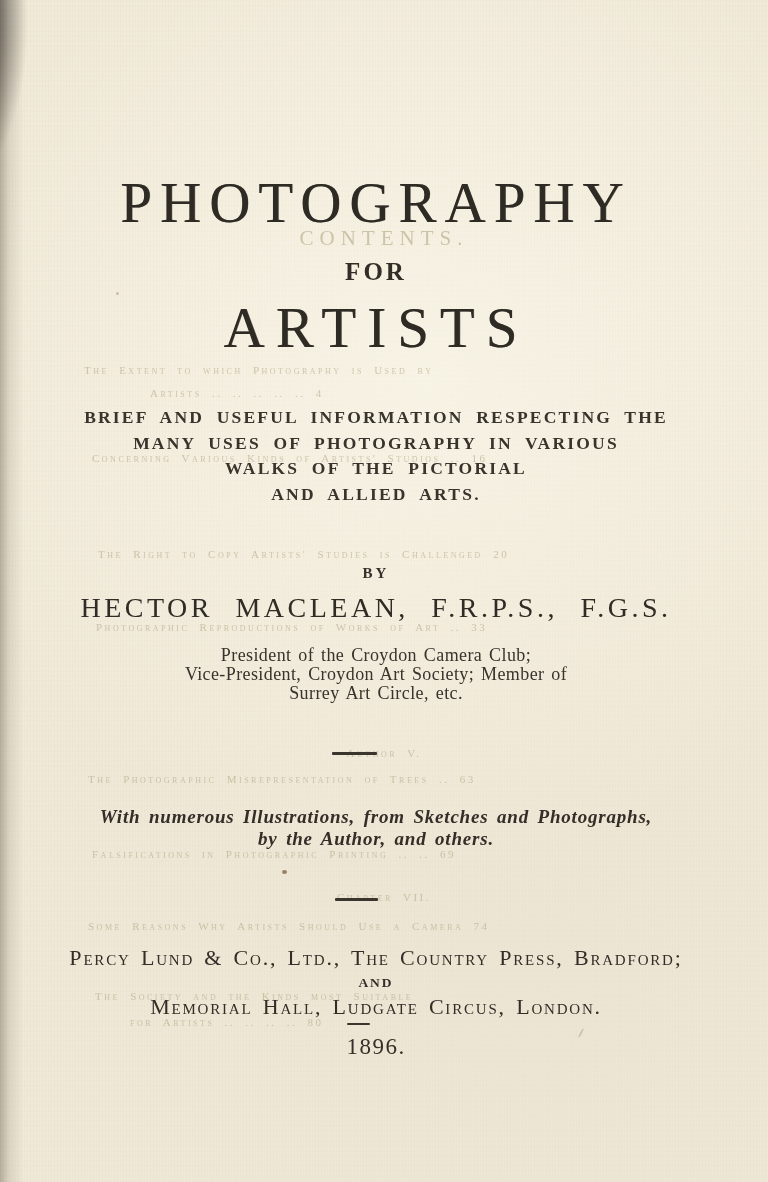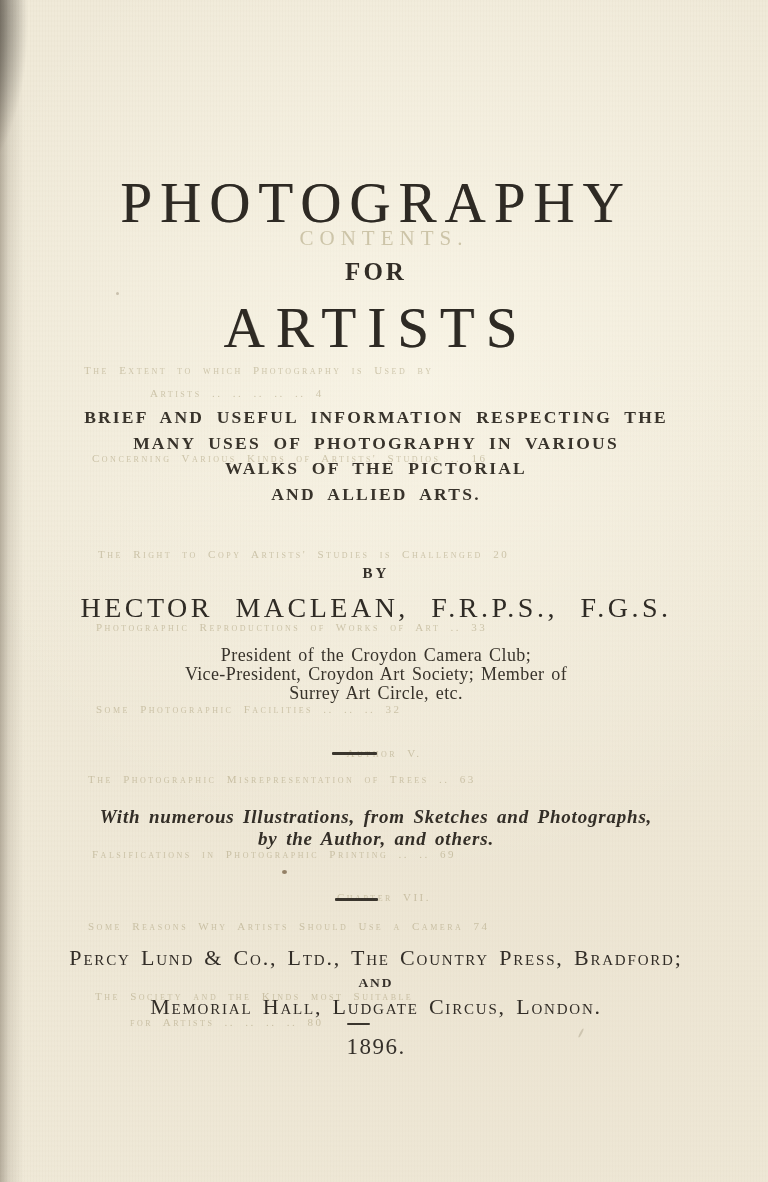--- a/index.html
+++ b/index.html
@@ -149,21 +149,20 @@
 
 <div class="page">
 
   <div class="ghost-layer" id="ghost-layer">
       <div class="ghost-line ghost-center ghost-contents" style="top: 226px;">CONTENTS.</div>
       <div class="ghost-line" style="top: 364px; left: 84px;">The Extent to which Photography is Used by</div>
       <div class="ghost-line" style="top: 387px; left: 150px;">Artists .. .. .. .. .. 4</div>
       <div class="ghost-line" style="top: 452px; left: 92px;">Concerning Various Kinds of Artists' Studios .. 16</div>
       <div class="ghost-line" style="top: 548px; left: 98px;">The Right to Copy Artists' Studies is Challenged 20</div>
       <div class="ghost-line" style="top: 621px; left: 96px;">Photographic Reproductions of Works of Art .. 33</div>
-      <div class="ghost-line" style="top: 703px; left: 96px;">Some Photographic Facilities .. .. .. 32</div>
       <div class="ghost-line ghost-center" style="top: 747px;">Author V.</div>
       <div class="ghost-line" style="top: 773px; left: 88px; text-align: center;">The Photographic Misrepresentation of Trees .. 63</div>
       <div class="ghost-line" style="top: 848px; left: 92px;">Falsifications in Photographic Printing .. .. 69</div>
       <div class="ghost-line ghost-center" style="top: 891px;">Chapter VII.</div>
       <div class="ghost-line" style="top: 920px; left: 88px;">Some Reasons Why Artists Should Use a Camera 74</div>
       <div class="ghost-line" style="top: 990px; left: 95px;">The Society and the Kinds most Suitable</div>
       <div class="ghost-line" style="top: 1016px; left: 130px;">for Artists .. .. .. .. 80</div>
     </div>
 
   <div class="content">

